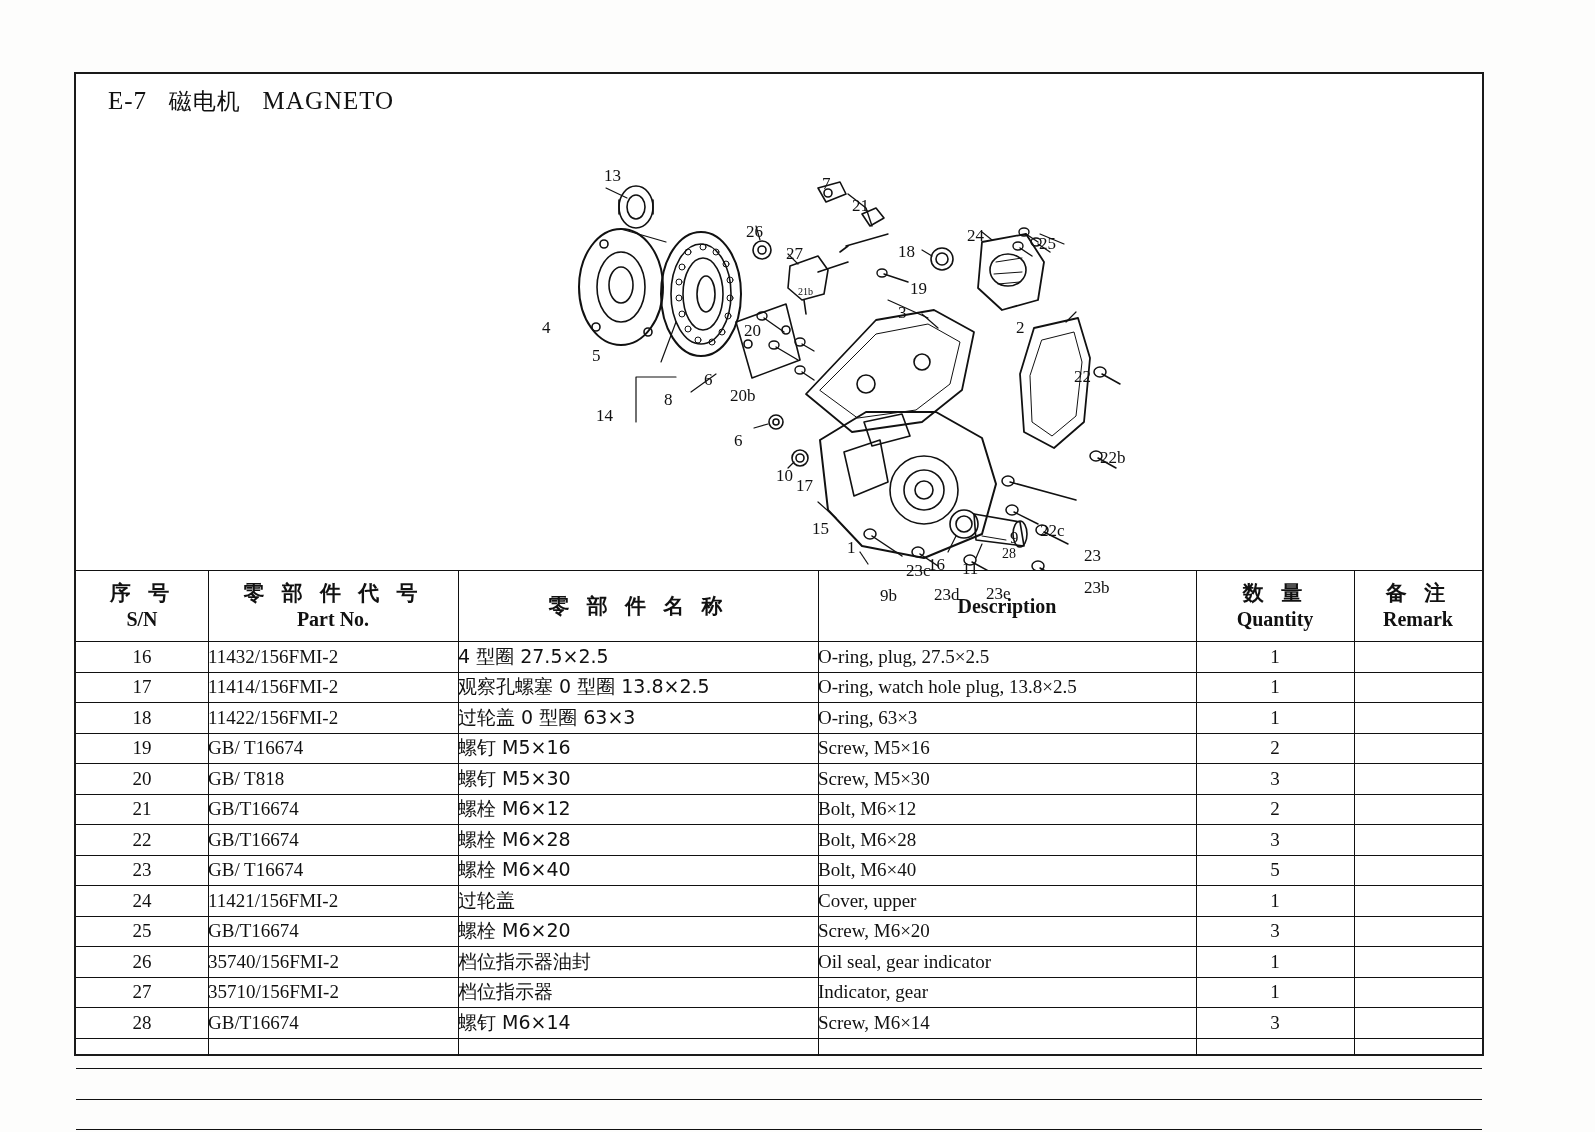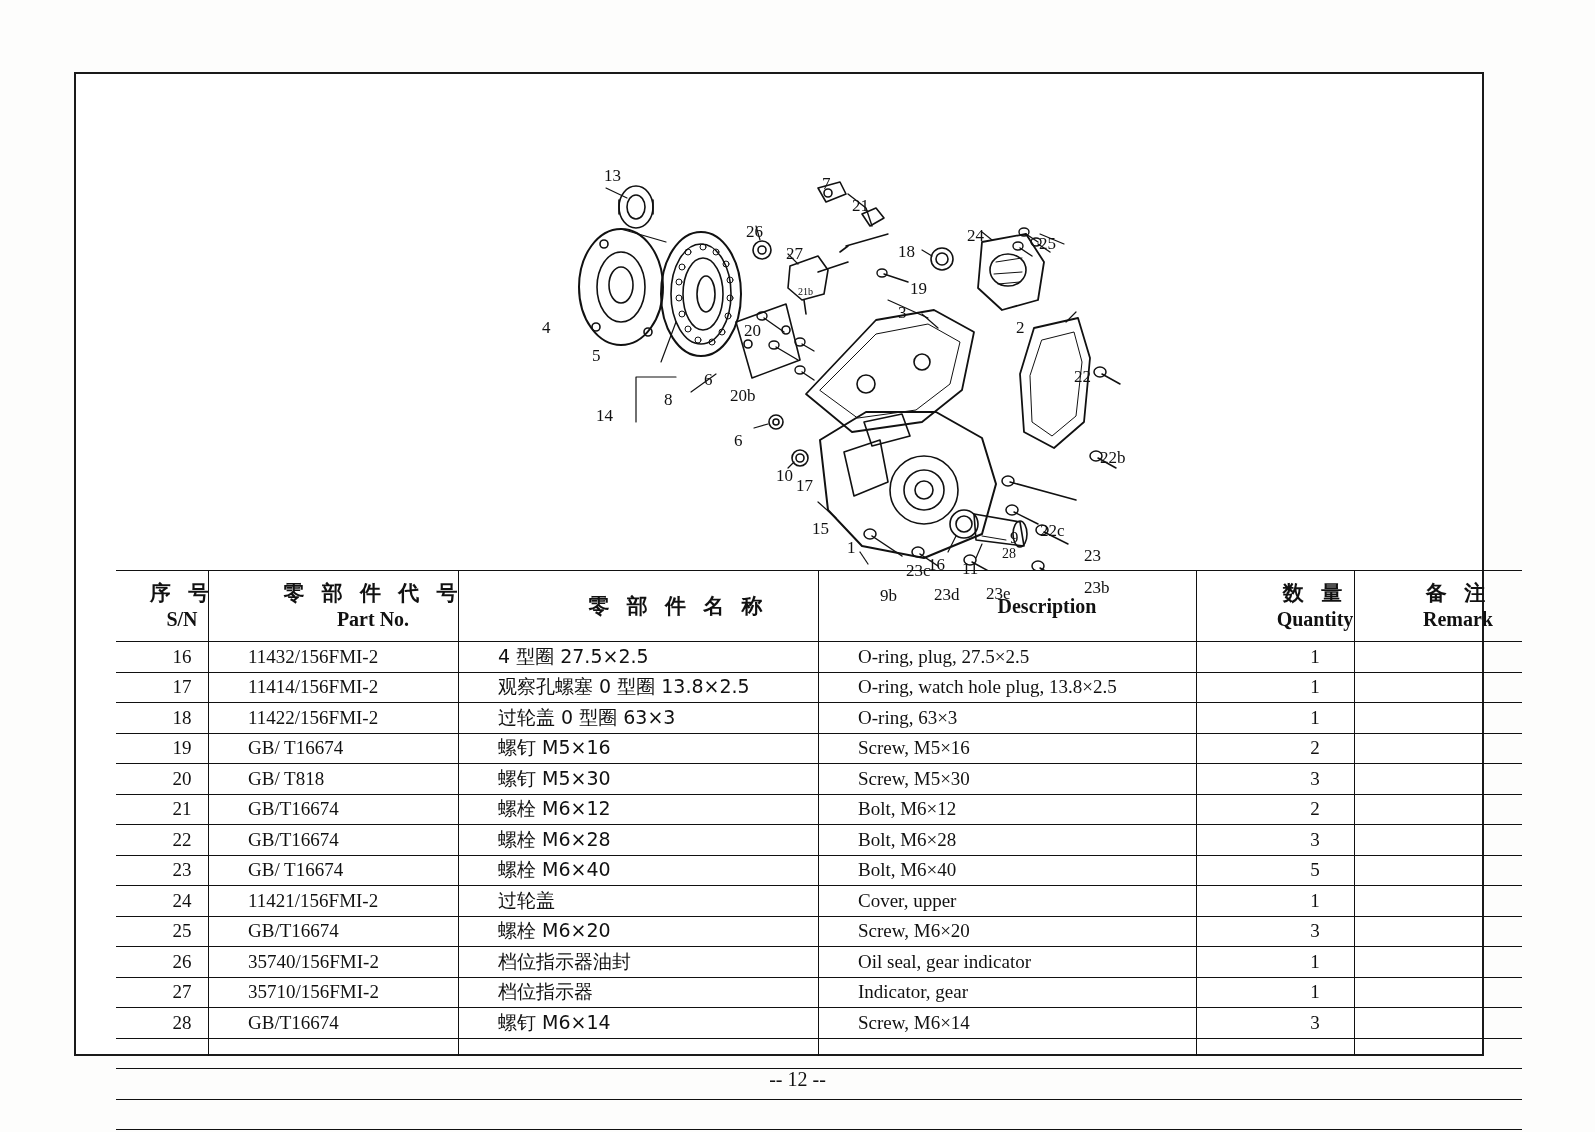--- a/index.html
+++ b/index.html
@@ -71,21 +71,20 @@
     position: absolute;
     left: 0;
     top: 496px;
     width: 1406px;
     height: 486px;
   }
   table.parts {
     border-collapse: collapse;
     width: 1406px;
     table-layout: fixed;
-    margin-left: 40px;
   }
   table.parts th, table.parts td {
     border: 1px solid #111;
     border-left: none;
     border-right: none;
     padding: 0;
   }
   table.parts col.c1 { width: 132px; }
   table.parts col.c2 { width: 250px; }
   table.parts col.c3 { width: 360px; }
@@ -159,20 +158,27 @@
     font-family: "Liberation Serif", serif;
   }
 </style>
 </head>
 <body>
 
 <div class="page">
 
   <div class="sheet">
 
+    <div class="title">
+      <span>E-7</span>
+      &nbsp;
+      <span class="cjk">磁电机</span>
+      &nbsp;
+      <span>MAGNETO</span>
+    </div>
 
     <div class="diagram">
       <svg width="1406" height="448" viewBox="0 0 1406 448" xmlns="http://www.w3.org/2000/svg">
         <g fill="none" stroke="#111" stroke-width="1.6" stroke-linecap="round" stroke-linejoin="round">
 
           <ellipse cx="560" cy="85" rx="17" ry="21"></ellipse>
           <ellipse cx="560" cy="85" rx="9" ry="12"></ellipse>
           <path d="M543 78 L543 92 M577 78 L577 92"></path>
           <path d="M530 66 L551 76" stroke-width="1.2"></path>
 
@@ -538,14 +544,13 @@
               <td>&nbsp;</td>
               <td>&nbsp;</td>
               <td>&nbsp;</td>
             </tr>
           </tbody>
       </table>
     </div>
 
   </div>
 
-  <div class="footer">-- 12 --</div>
 </div>
 
 </body></html>

